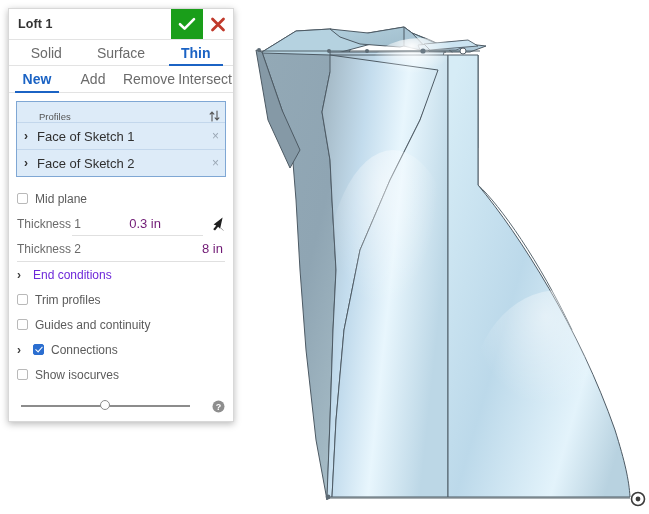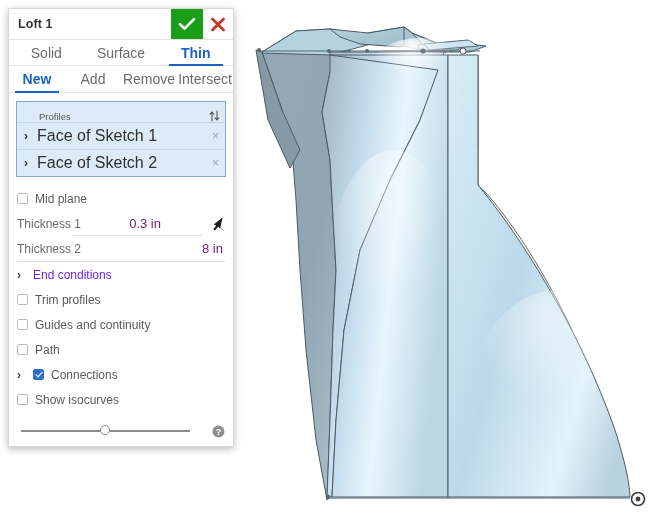--- a/index.html
+++ b/index.html
@@ -142,21 +142,21 @@
   .profile-row:first-of-type { border-top: none; }
   .profile-row .chev {
     width: 13px;
     color: #333;
     font-weight: bold;
     font-size: 12px;
     line-height: 1;
   }
   .profile-row .pname {
     flex: 1;
-    font-size: 16px;
+    font-size: 13px;
     color: #303030;
   }
   .profile-row .rm {
     color: #9aa7b4;
     font-size: 12px;
     cursor: pointer;
     padding-left: 4px;
   }
 
   
@@ -443,24 +443,20 @@
       <div class="check-row">
         <span class="chk"></span>
         <span class="lbl">Trim profiles</span>
       </div>
 
       <div class="check-row">
         <span class="chk"></span>
         <span class="lbl">Guides and continuity</span>
       </div>
 
-      <div class="check-row">
-        <span class="chk"></span>
-        <span class="lbl">Path</span>
-      </div>
 
       <div class="check-row">
         <span class="chev" style="width:16px;color:#404040;font-weight:bold;font-size:12px;line-height:1;">›</span>
         <span class="chk checked"></span>
         <span class="lbl">Connections</span>
       </div>
 
       <div class="check-row">
         <span class="chk"></span>
         <span class="lbl">Show isocurves</span>

